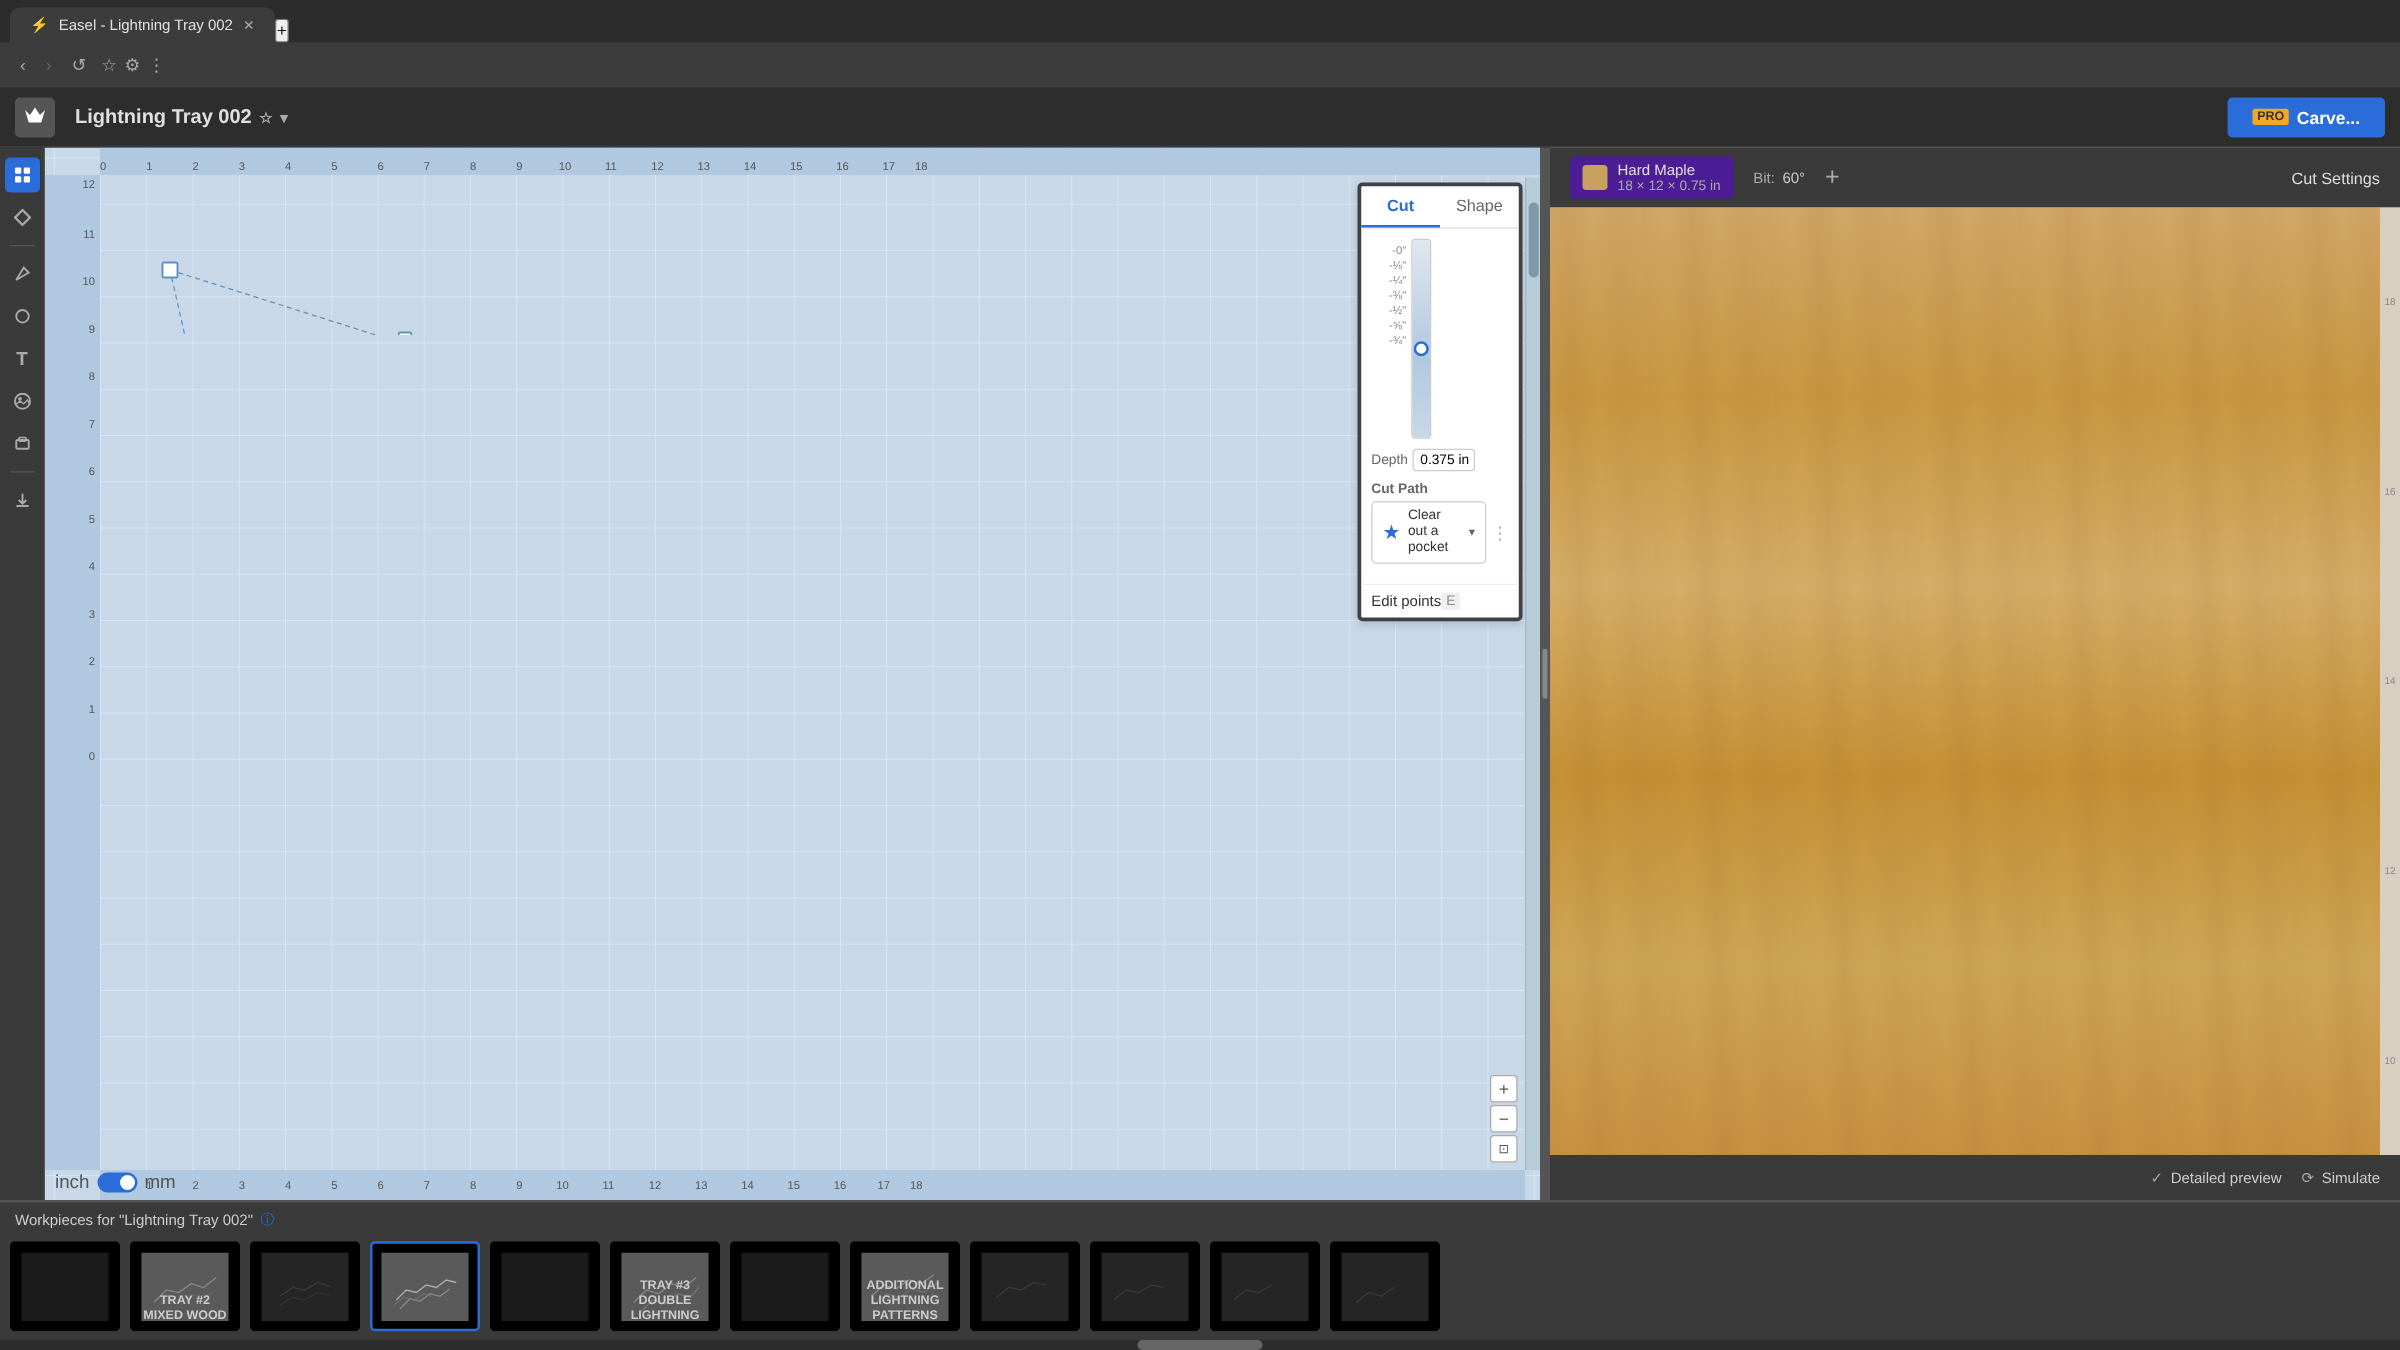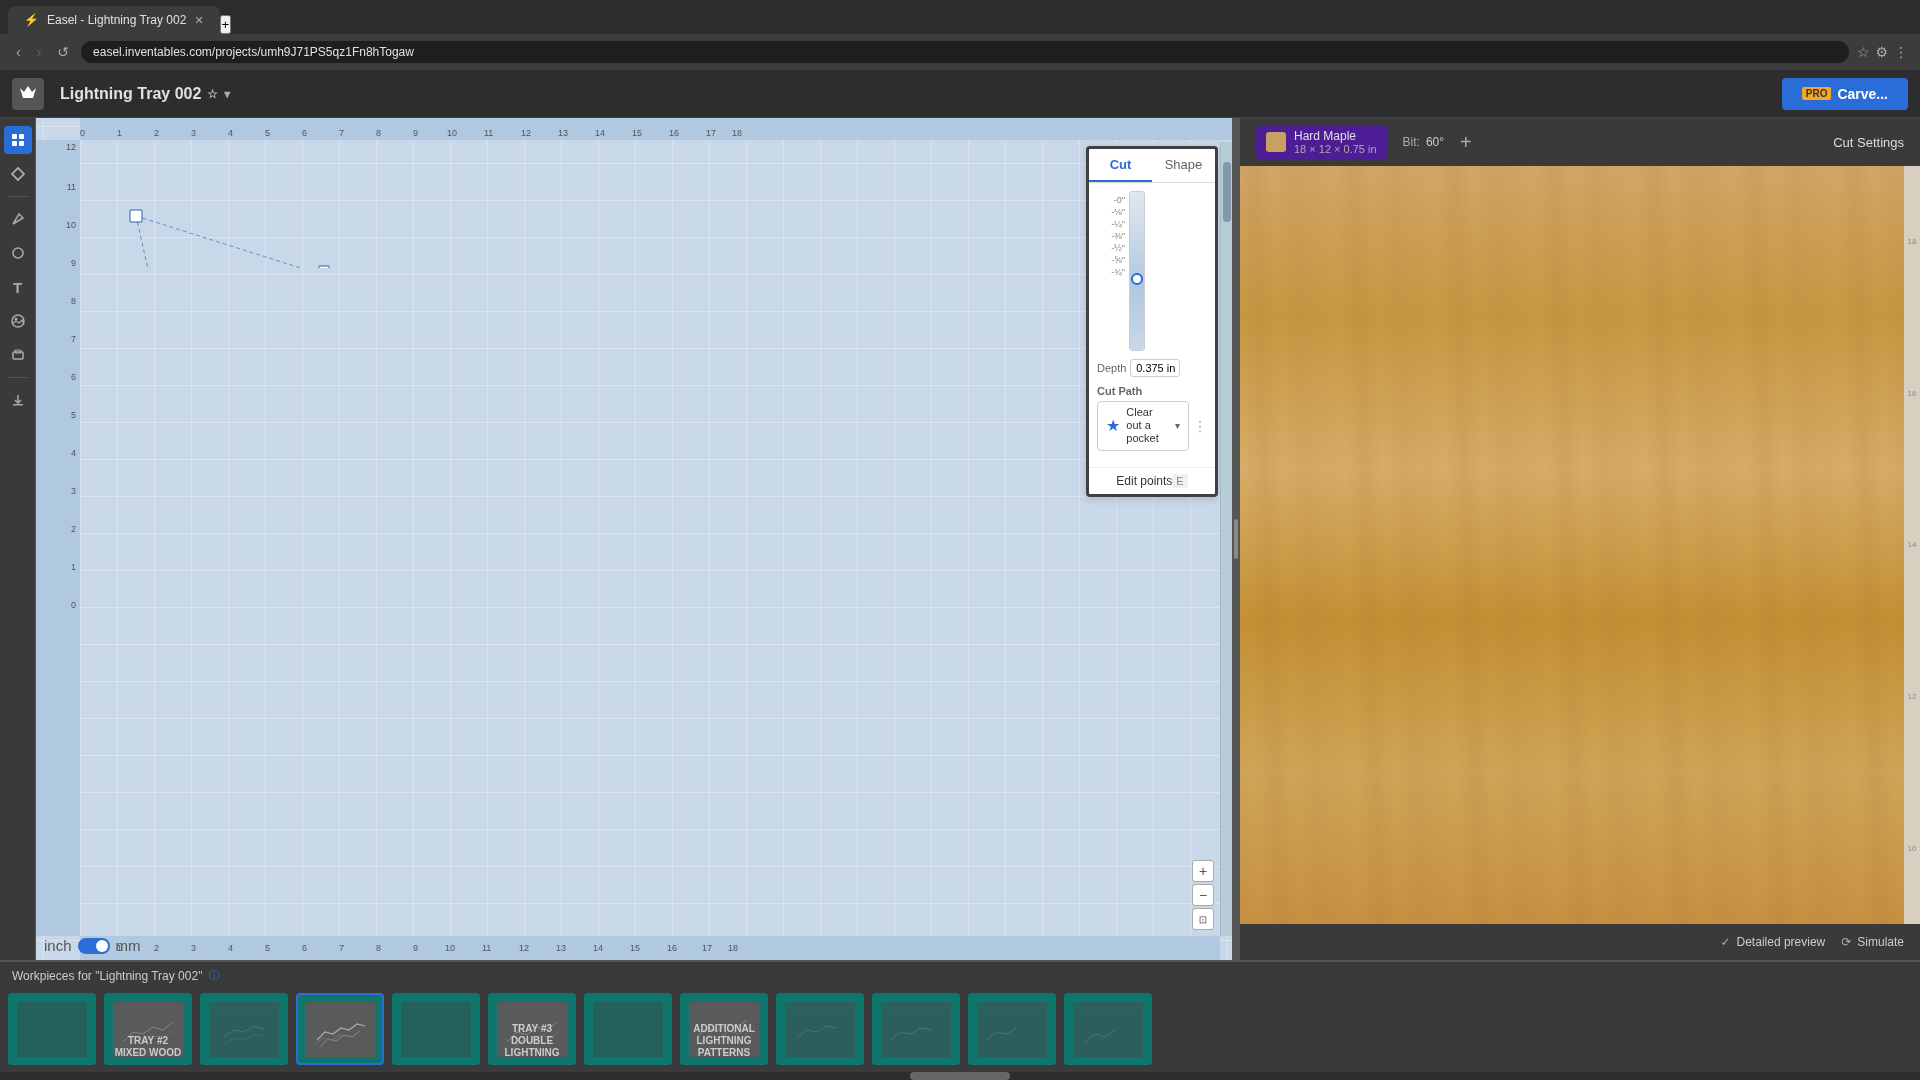--- a/index.html
+++ b/index.html
@@ -80,21 +80,21 @@
     .depth-slider-thumb { width: 12px; height: 12px; background: white; border: 2px solid #2a6dd9; border-radius: 50%; position: absolute; top: 50%; transform: translateY(-50%); cursor: pointer; }
     .depth-input-row { display: flex; align-items: center; gap: 4px; margin-bottom: 8px; }
     .depth-label { font-size: 11px; color: #666; }
     .depth-input { border: 1px solid #ccc; border-radius: 3px; padding: 2px 4px; font-size: 11px; width: 50px; text-align: right; }
     .cut-path-section { margin-bottom: 8px; }
     .cut-path-label { font-size: 11px; color: #666; margin-bottom: 4px; font-weight: 600; }
     .cut-path-btn { display: flex; align-items: center; gap: 6px; border: 1px solid #ccc; border-radius: 4px; padding: 4px 8px; cursor: pointer; position: relative; }
     .cut-path-icon { font-size: 16px; }
     .cut-path-text { font-size: 11px; color: #333; flex: 1; line-height: 1.2; }
     .cut-path-dropdown { color: #666; font-size: 10px; }
-    .edit-points-btn { display: flex; align-items: center; justify-content: center; padding: 6px 8px; border-top: 1px solid #eee; cursor: pointer; }
+    .edit-points-btn { display: flex; align-items: center; justify-content: flex-start; padding: 6px 8px; border-top: 1px solid #eee; cursor: pointer; }
     .edit-points-text { font-size: 12px; color: #333; }
     .edit-points-key { font-size: 11px; color: #888; background: #f0f0f0; padding: 1px 4px; border-radius: 2px; }
 
     
     .divider { width: 8px; background: #555; cursor: col-resize; display: flex; align-items: center; justify-content: center; }
     .divider-handle { width: 4px; height: 40px; background: #888; border-radius: 2px; }
 
     
     .preview-area { width: 680px; background: #e8e0d0; display: flex; flex-direction: column; }
     .preview-toolbar { background: #3a3a3a; height: 48px; display: flex; align-items: center; padding: 0 16px; gap: 16px; }
@@ -124,21 +124,21 @@
 
     .preview-footer { background: #3a3a3a; height: 36px; display: flex; align-items: center; justify-content: flex-end; padding: 0 16px; gap: 16px; }
     .preview-action { display: flex; align-items: center; gap: 6px; color: #ccc; font-size: 12px; cursor: pointer; }
     .preview-action-icon { color: #aaa; }
 
     
     .workpiece-strip { height: 112px; background: #3a3a3a; border-top: 2px solid #555; display: flex; flex-direction: column; }
     .workpiece-label { padding: 6px 12px; font-size: 12px; color: #ccc; display: flex; align-items: center; gap: 6px; }
     .workpiece-info-icon { color: #2a6dd9; font-size: 11px; }
     .workpiece-scroll { display: flex; gap: 8px; padding: 4px 8px; overflow-x: auto; flex: 1; }
-    .workpiece-item { min-width: 88px; height: 72px; background: #0f766e; border-radius: 4px; cursor: pointer; display: flex; flex-direction: column; align-items: center; justify-content: center; position: relative; border: 2px solid transparent; flex-shrink: 0; overflow: hidden; }
+    .workpiece-item { min-width: 88px; height: 72px; background: #000000; border-radius: 4px; cursor: pointer; display: flex; flex-direction: column; align-items: center; justify-content: center; position: relative; border: 2px solid transparent; flex-shrink: 0; overflow: hidden; }
     .workpiece-item.active { border-color: #2a6dd9; }
     .workpiece-item-label { position: absolute; bottom: 4px; left: 0; right: 0; text-align: center; font-size: 10px; color: #ccc; font-weight: 600; padding: 0 4px; line-height: 1.2; }
 
     
     .bottom-scrollbar { height: 8px; background: #2c2c2c; }
     .scrollbar-thumb { height: 8px; width: 100px; background: #666; border-radius: 4px; margin: 0 auto; }
   </style>
 </head>
 <body>
 
@@ -148,21 +148,20 @@
       <span style="font-size:12px;">⚡</span>
       <span>Easel - Lightning Tray 002</span>
       <span class="tab-close">✕</span>
     </div>
     <button class="new-tab">+</button>
   </div>
   <div class="browser-address-bar">
     <button class="browser-nav-btn">‹</button>
     <button class="browser-nav-btn" disabled="">›</button>
     <button class="browser-nav-btn">↺</button>
-    <input class="address-input" style="color: rgb(224, 224, 224);" value="easel.inventables.com/projects/umh9J71PS5qz1Fn8hTogaw">
     <div class="browser-actions">
       <span class="browser-action-icon">☆</span>
       <span class="browser-action-icon">⚙</span>
       <span class="browser-action-icon">⋮</span>
     </div>
   </div>
 </div>
 
 <div class="app">
 

